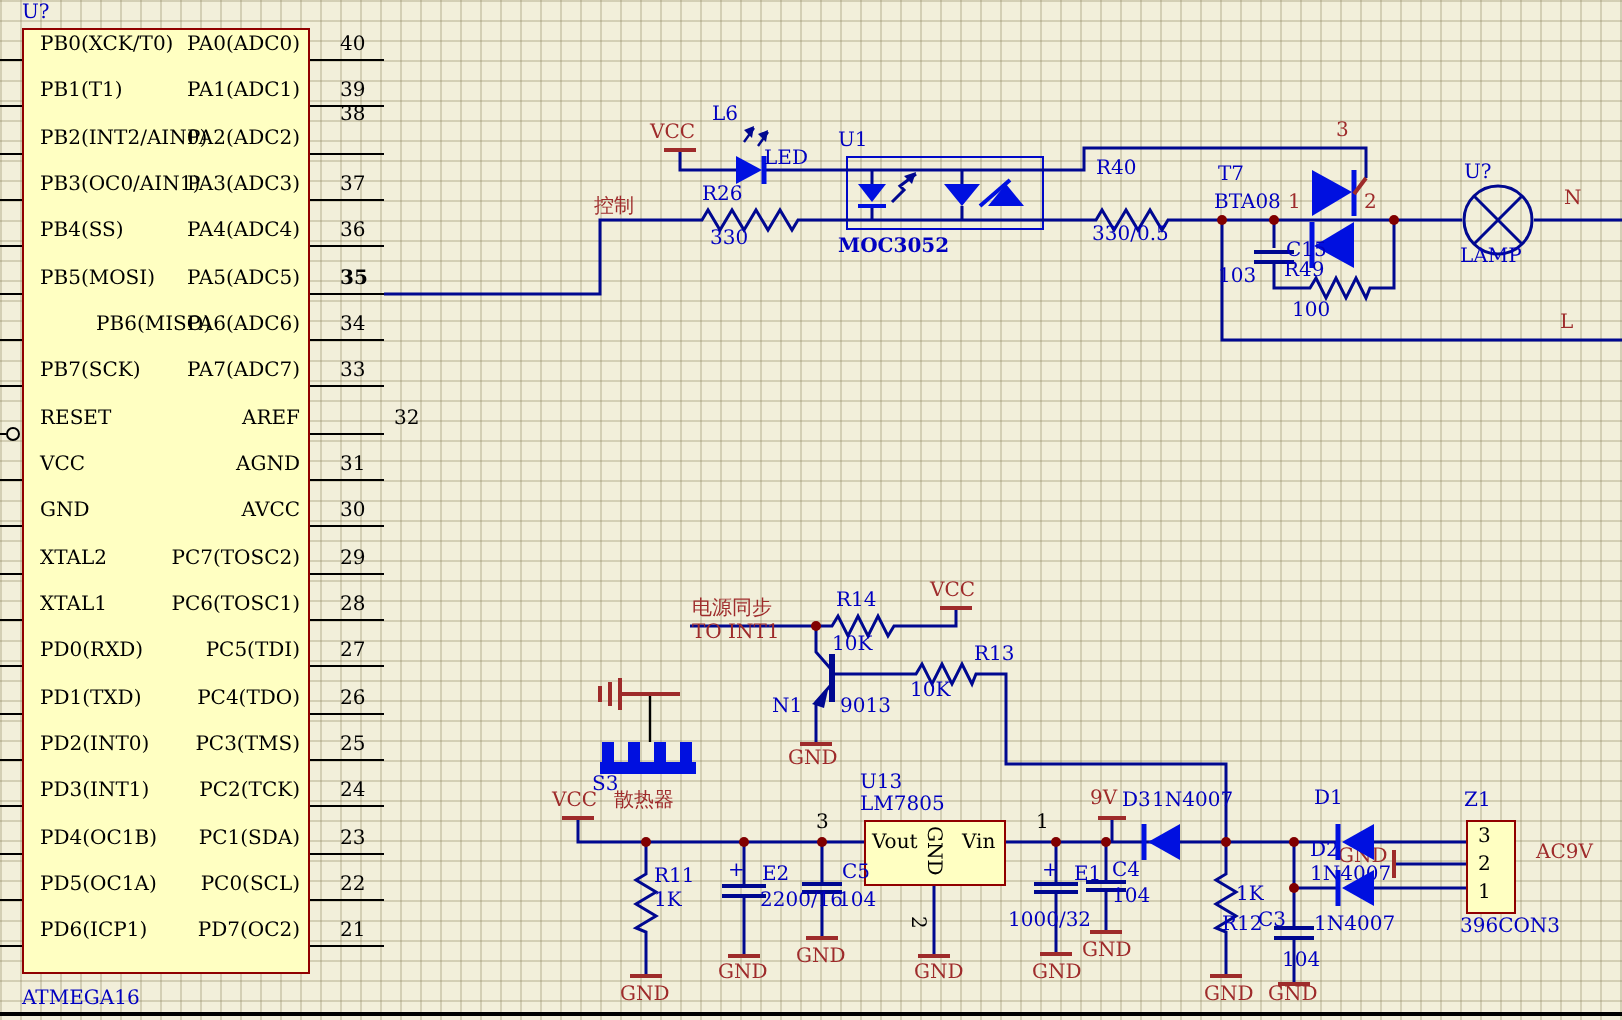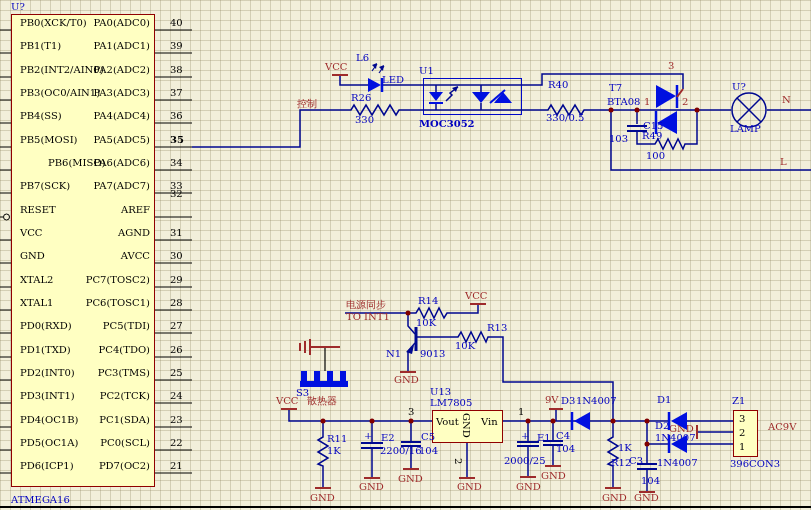--- a/index.html
+++ b/index.html
@@ -149,27 +149,27 @@
   <span class="lbl k pr" style="top:320px;">PC5(TDI)</span>
   <span class="lbl k pr" style="top:344px;">PC4(TDO)</span>
   <span class="lbl k pr" style="top:367px;">PC3(TMS)</span>
   <span class="lbl k pr" style="top:390px;">PC2(TCK)</span>
   <span class="lbl k pr" style="top:414px;">PC1(SDA)</span>
   <span class="lbl k pr" style="top:437px;">PC0(SCL)</span>
   <span class="lbl k pr" style="top:460px;">PD7(OC2)</span>
 
   <span class="lbl k pn" style="top:17px;">40</span>
   <span class="lbl k pn" style="top:40px;">39</span>
-  <span class="lbl k pn" style="top:64px;">38</span>
+  <span class="lbl k pn" style="top:52px;">38</span>
   <span class="lbl k pn" style="top:87px;">37</span>
   <span class="lbl k pn" style="top:110px;">36</span>
   <span class="lbl k pn" style="top:134px;font-weight:bold;">35</span>
   <span class="lbl k pn" style="top:157px;">34</span>
   <span class="lbl k pn" style="top:180px;">33</span>
-  <span class="lbl k pn" style="top:188px;">32</span>
+  <span class="lbl k pn" style="top:204px;padding-left:27px;">32</span>
   <span class="lbl k pn" style="top:227px;">31</span>
   <span class="lbl k pn" style="top:250px;">30</span>
   <span class="lbl k pn" style="top:274px;">29</span>
   <span class="lbl k pn" style="top:297px;">28</span>
   <span class="lbl k pn" style="top:320px;">27</span>
   <span class="lbl k pn" style="top:344px;">26</span>
   <span class="lbl k pn" style="top:367px;">25</span>
   <span class="lbl k pn" style="top:390px;">24</span>
   <span class="lbl k pn" style="top:414px;">23</span>
   <span class="lbl k pn" style="top:437px;">22</span>
@@ -229,21 +229,21 @@
   <span class="lbl k" style="left:436px;top:416px;">Vout</span>
   <span class="lbl k rot" style="left:472px;top:413px;">GND</span>
   <span class="lbl k" style="left:481px;top:416px;">Vin</span>
   <span class="lbl k" style="left:408px;top:406px;">3</span>
   <span class="lbl k" style="left:518px;top:406px;">1</span>
   <span class="lbl k rot" style="left:464px;top:458px;">2</span>
   <span class="lbl r" style="left:457px;top:481px;">GND</span>
 
   <span class="lbl b" style="left:521px;top:430px;">+</span>
   <span class="lbl b" style="left:537px;top:432px;">E1</span>
-  <span class="lbl b" style="left:504px;top:455px;">2000/25</span>
+  <span class="lbl b" style="left:504px;top:455px;">1000/32</span>
   <span class="lbl r" style="left:516px;top:481px;">GND</span>
   <span class="lbl b" style="left:556px;top:430px;">C4</span>
   <span class="lbl b" style="left:556px;top:443px;">104</span>
   <span class="lbl r" style="left:541px;top:470px;">GND</span>
   <span class="lbl r" style="left:545px;top:394px;">9V</span>
   <span class="lbl b" style="left:561px;top:395px;">D3</span>
   <span class="lbl b" style="left:576px;top:395px;">1N4007</span>
   <span class="lbl b" style="left:618px;top:442px;">1K</span>
   <span class="lbl b" style="left:611px;top:457px;">R12</span>
   <span class="lbl r" style="left:602px;top:492px;">GND</span>

